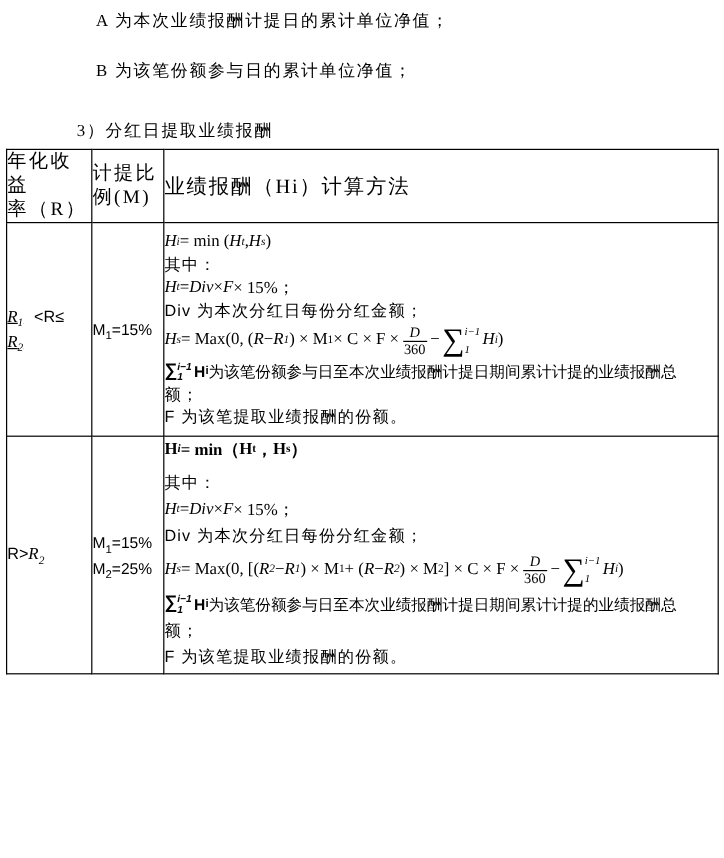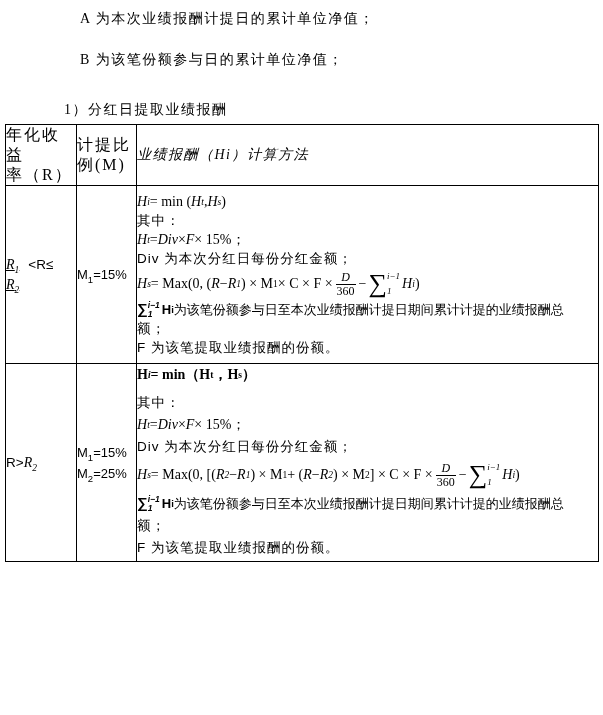--- a/index.html
+++ b/index.html
@@ -8,21 +8,21 @@
   .def{margin:0 0 24px 80px;font-size:14px;letter-spacing:1.5px;line-height:17px;}
   .heading{margin:33px 0 0 64px;font-size:14px;letter-spacing:1.5px;line-height:17px;}
   .para{margin:13px 18px 0 30px;font-size:14px;letter-spacing:1px;line-height:21px;text-indent:52px;}
   table.tbl{border-collapse:collapse;table-layout:fixed;margin:6px 0 0 5px;width:593px;}
   table.tbl td{border:1px solid #000;padding:0;vertical-align:middle;overflow:hidden;}
   tr.hd{height:52px;}
   tr.rowa{height:36px;}
   tr.rowb{height:178px;}
   tr.rowc{height:198px;}
   .hcell{padding-left:7px;font-size:16px;letter-spacing:2px;line-height:20px;}
-  .hcell3{padding-left:6px;font-size:14px;letter-spacing:1.5px;font-style:italic;}
+  .hcell3{padding-left:6px;font-size:17px;letter-spacing:1.5px;}
   .c1{padding-left:7px;font-size:13.5px;font-family:"Liberation Sans",sans-serif;}
   .c2{padding-left:7px;font-size:13px;font-family:"Liberation Sans",sans-serif;line-height:21px;}
   .c3{padding:5px 3px 3px 5px;vertical-align:top;}
   .fl{display:flex;align-items:center;min-height:19px;white-space:nowrap;}
   .rowc .fl{margin-bottom:3px;}
   .rowc .fl.first{margin-bottom:9px;}
   .fm{font-family:"Liberation Serif","DejaVu Serif",serif;font-size:14px;font-style:normal;}
   .fm i{font-style:italic;}
   i{font-style:italic;}
   sub{font-size:9.5px;line-height:0;}
@@ -43,21 +43,21 @@
   .gapl{margin-left:9px;}
 </style>
 </head>
 <body>
 
 <div class="page">
 
   <p class="def">A 为本次业绩报酬计提日的累计单位净值；</p>
   <p class="def">B 为该笔份额参与日的累计单位净值；</p>
 
-  <p class="heading">1）分红日提取业绩报酬</p>
+  <p class="heading">3）分红日提取业绩报酬</p>
 
 
   <table class="tbl">
     <colgroup>
         <col style="width:71px">
         <col style="width:60px">
         <col style="width:462px">
       </colgroup>
 
     <tbody>

